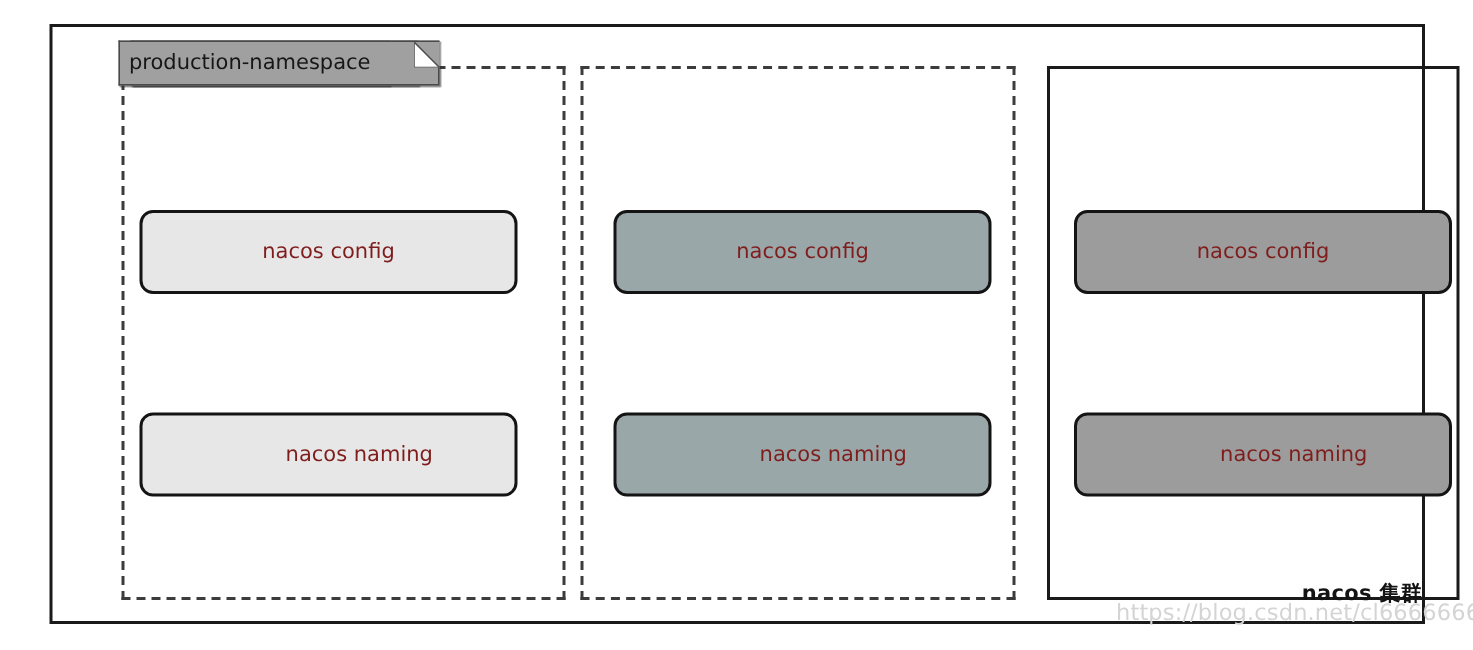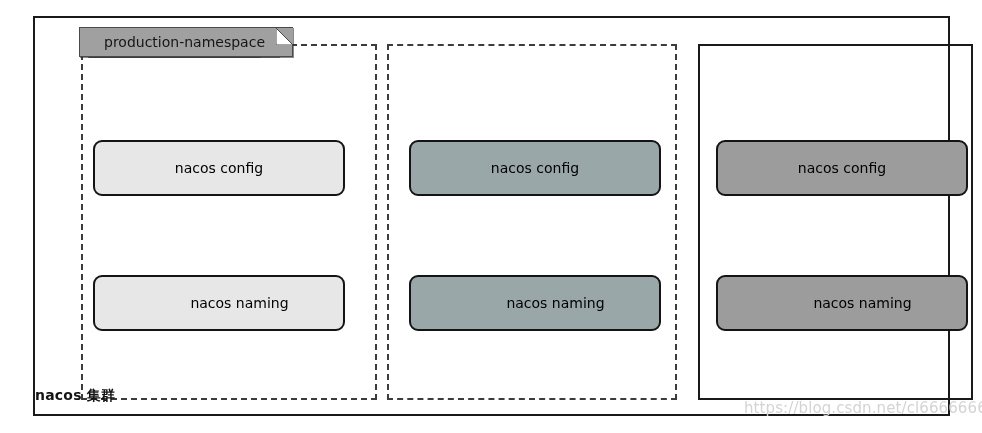--- a/index.html
+++ b/index.html
@@ -34,21 +34,21 @@
     border: 2px solid #1a1a1a;
     box-sizing: border-box;
     background: #ffffff;
   }
 
   .cluster-label {
     position: absolute;
     left: 0;
     right: 0;
     bottom: 9px;
-    text-align: left;
+    text-align: right;
     font-size: 14px;
     font-weight: bold;
     color: #141414;
     letter-spacing: 0.2px;
   }
 
   
   .namespace {
     position: absolute;
     top: 26px;
@@ -83,21 +83,21 @@
   .ns-note-inner {
     position: relative;
     width: 100%;
     height: 100%;
     display: flex;
     align-items: center;
   }
   .ns-note-text {
     font-size: 14px;
     color: #161616;
-    padding-left: 24px;
+    padding-left: 6px;
     white-space: nowrap;
     line-height: 1;
   }
   
   .ns-note-fold {
     position: absolute;
     right: 0;
     top: 0;
     width: 17px;
     height: 17px;
@@ -118,21 +118,21 @@
   
   .comp {
     position: absolute;
     box-sizing: border-box;
     border: 2.5px solid #141414;
     border-radius: 9px;
     display: flex;
     align-items: center;
     justify-content: center;
     font-size: 14px;
-    color: #000000;
+    color: #7f1d1d;
   }
   .comp-label { line-height: 1; white-space: nowrap; }
 
   .comp-config { top: 94px;  height: 56px; }
   .comp-naming { top: 229px; height: 56px; padding-left: 41px; }
 
   .ns-daily .comp      { left: 10px;  width: 252px; background: #e7e7e7; }
   .ns-beta .comp       { left: 20px;  width: 252px; background: #9aa7a9; }
   .ns-production .comp { left: 16px;  width: 252px; background: #9c9c9c; }
 

